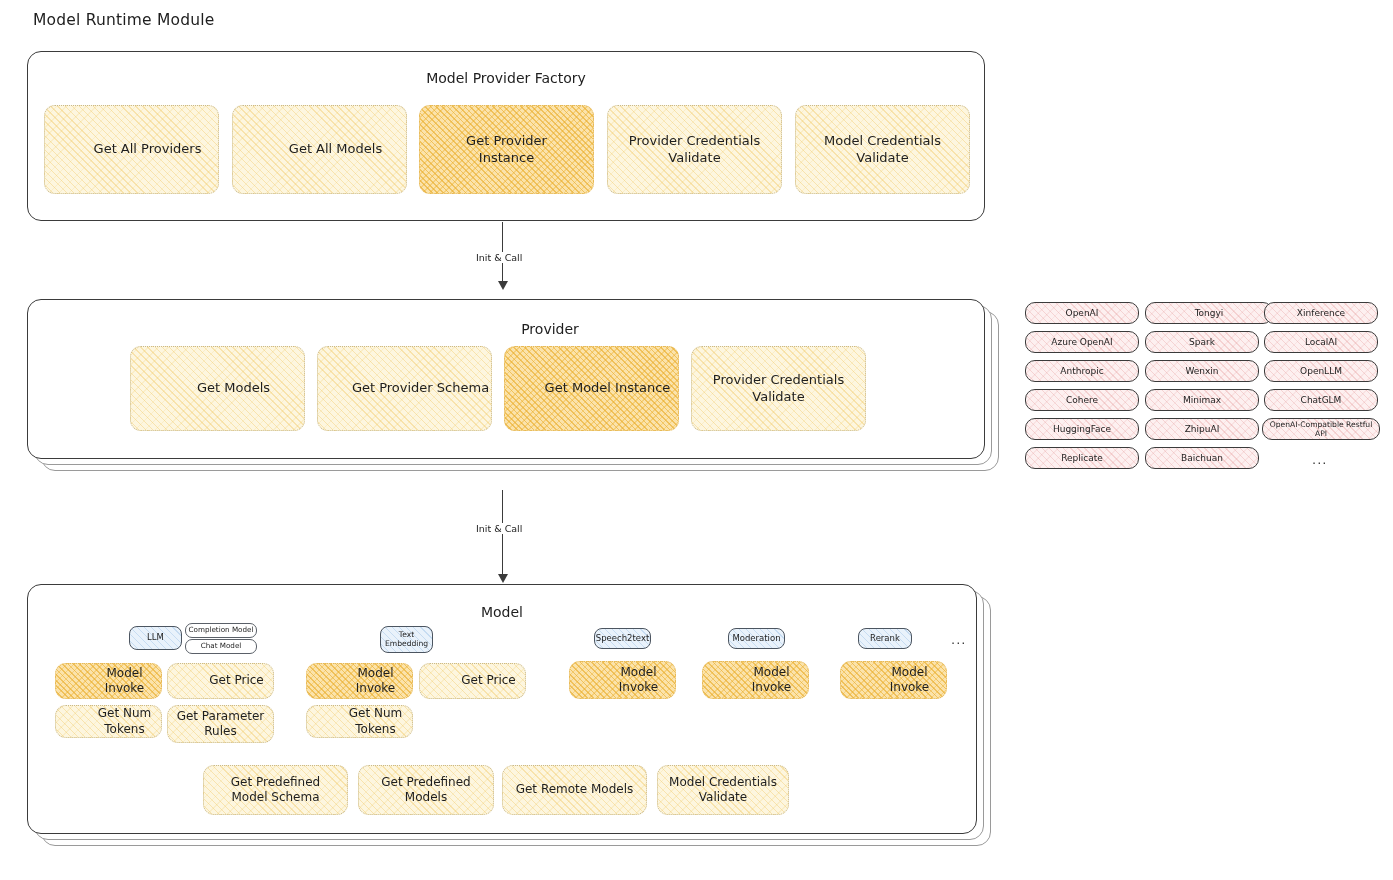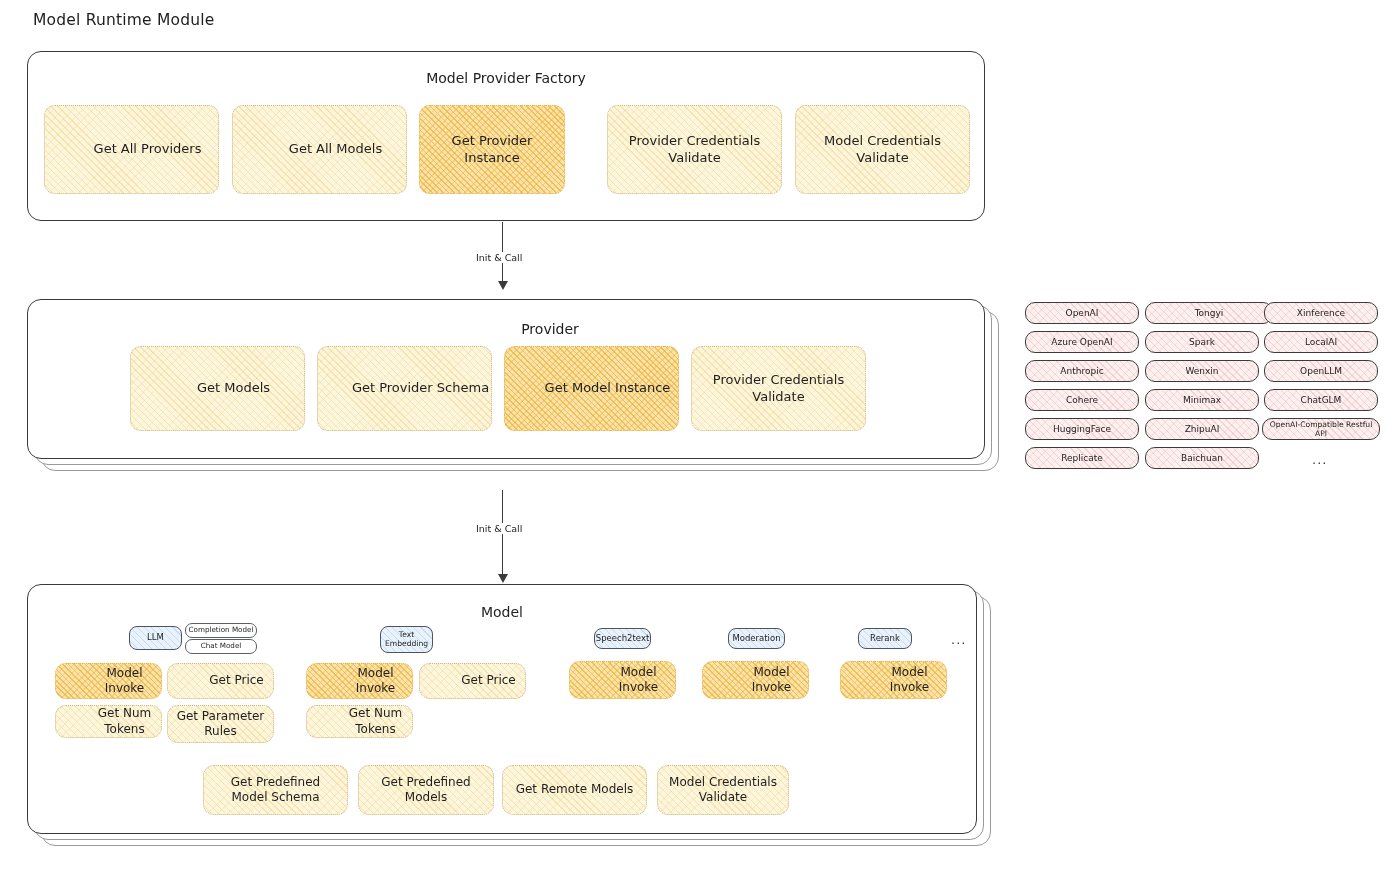--- a/index.html
+++ b/index.html
@@ -140,21 +140,21 @@
 </head>
 <body>
 
 <div id="page-title">Model Runtime Module</div>
 
 <div class="sketch-card" style="left:27px; top:51px; width:958px; height:170px;"></div>
 <div class="section-title" style="left:27px; top:70px; width:958px;">Model Provider Factory</div>
 
 <div class="op" style="left:44px; top:105px; width:175px; height:89px; font-size:13px;">Get All Providers</div>
 <div class="op" style="left:232px; top:105px; width:175px; height:89px; font-size:13px;">Get All Models</div>
-<div class="op hl" style="left:419px; top:105px; width:146px; height:89px; font-size:13px; padding:0 24px;">Get Provider Instance</div>
+<div class="op hl" style="left:419px; top:105px; width:175px; height:89px; font-size:13px; padding:0 24px;">Get Provider Instance</div>
 <div class="op" style="left:607px; top:105px; width:175px; height:89px; font-size:13px; padding:0 16px;">Provider Credentials Validate</div>
 <div class="op" style="left:795px; top:105px; width:175px; height:89px; font-size:13px; padding:0 18px;">Model Credentials Validate</div>
 
 <div class="arrow-line" style="left:502px; top:222px; height:62px;"></div>
 <div class="arrow-head" style="left:498px; top:281px;"></div>
 <div class="arrow-label" style="left:472px; top:252px;">Init &amp; Call</div>
 
 <div class="stack-layer" style="left:41px; top:311px; width:958px; height:160px;"></div>
 <div class="stack-layer" style="left:34px; top:305px; width:958px; height:160px;"></div>
 <div class="sketch-card" style="left:27px; top:299px; width:958px; height:160px;"></div>

